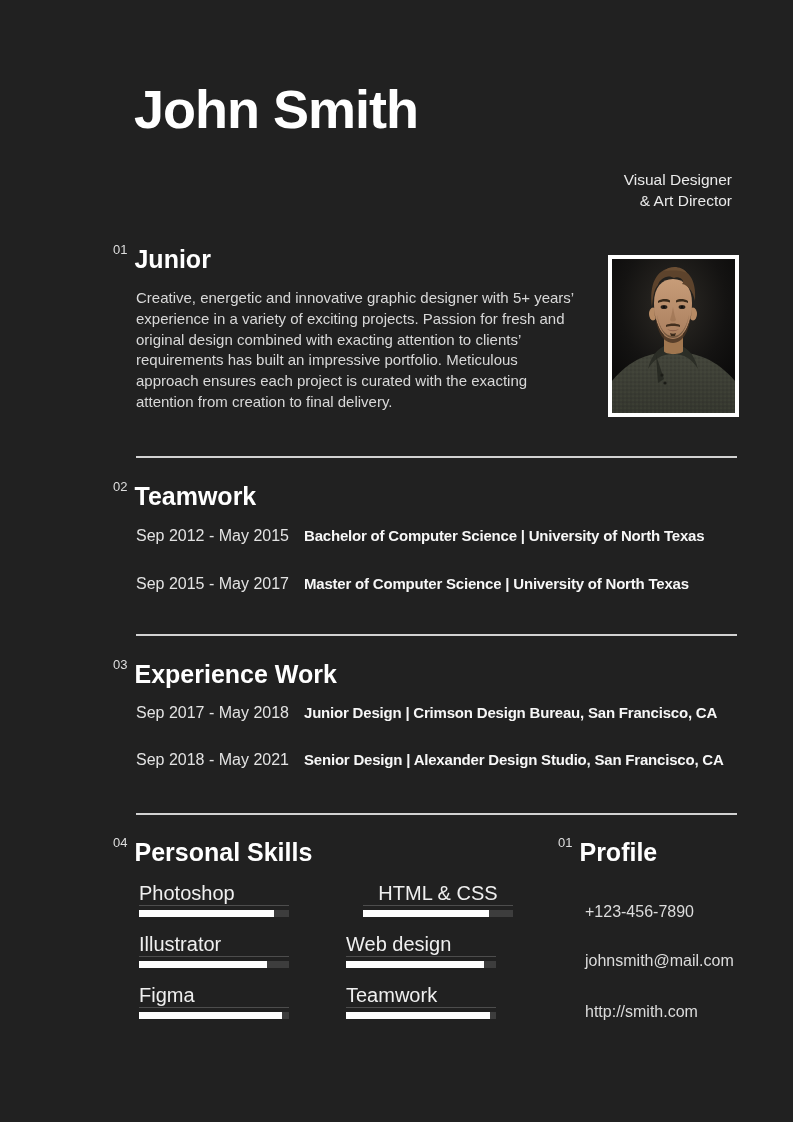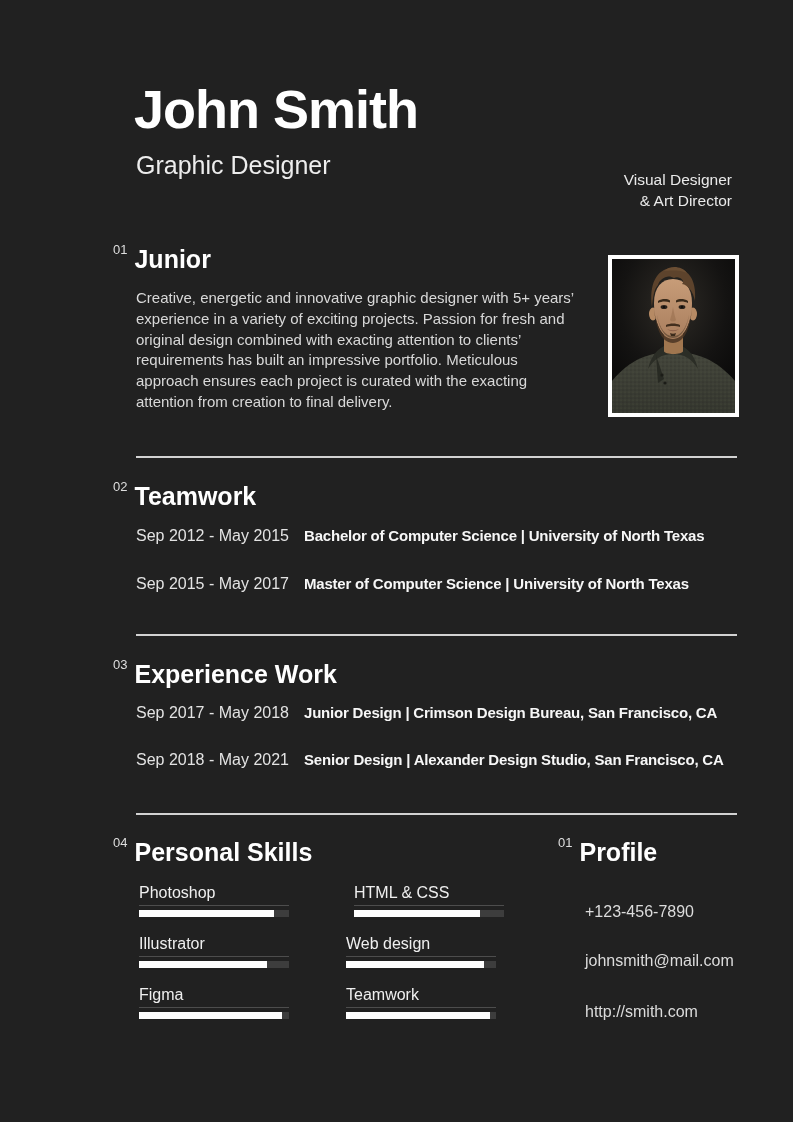--- a/index.html
+++ b/index.html
@@ -52,35 +52,34 @@
   }
   .photo-frame svg { display: block; width: 123px; height: 154px; }
 
   
   .t-row { left: 96px; width: 640px; font-size: 16px; white-space: nowrap; }
   .t-date { display: inline-block; width: 168px; color: #e3e3e3; font-weight: 400; font-size: 16px; }
   .t-detail { color: #f7f7f7; font-weight: 700; font-size: 15px; letter-spacing: -0.2px; }
 
   
   .skill { width: 150px; }
-  .skill-label { font-size: 16px; color: #efefef; line-height: 18px; }
+  .skill-label { font-size: 20px; color: #efefef; line-height: 18px; }
   .skill-rule { height: 1px; background: #4d4d4d; margin-top: 3px; }
   .skill-bar { margin-top: 4px; height: 7px; background: #3d3d3d; position: relative; }
   .skill-fill { position: absolute; left: 0; top: 0; bottom: 0; background: #ffffff; }
 
   
   .contact-item { left: 545px; font-size: 16px; color: #dcdcdc; }
 </style>
 </head>
 <body>
 
 <div class="page">
 
   <div class="abs name">John Smith</div>
-  <div class="abs subtitle">Graphic Designer</div>
   <div class="abs tagline">
     <div>Visual Designer</div>
     <div>&amp; Art Director</div>
   </div>
 
   <div class="abs sec-head" style="left:73px; top:242px;">
     <span class="sec-num">01</span>
     <span class="sec-title">Junior</span>
   </div>
   <div class="abs profile-body">Creative, energetic and innovative graphic designer with 5+ years’ experience in a variety of exciting projects. Passion for fresh and original design combined with exacting attention to clients’ requirements has built an impressive portfolio. Meticulous approach ensures each project is curated with the exacting attention from creation to final delivery.</div>
@@ -194,21 +193,21 @@
       </div>
   </div>
   <div class="abs skill" style="left:99px; top:986px;">
     <div class="skill-label">Figma</div>
     <div class="skill-rule"></div>
     <div class="skill-bar">
         <div class="skill-fill" style="width: 95%;"></div>
       </div>
   </div>
 
-  <div class="abs skill" style="left:314px; top:884px;">
+  <div class="abs skill" style="left:323px; top:884px;text-align:center;">
     <div class="skill-label">HTML &amp; CSS</div>
     <div class="skill-rule"></div>
     <div class="skill-bar">
         <div class="skill-fill" style="width: 84%;"></div>
       </div>
   </div>
   <div class="abs skill" style="left:306px; top:935px;">
     <div class="skill-label">Web design</div>
     <div class="skill-rule"></div>
     <div class="skill-bar">

